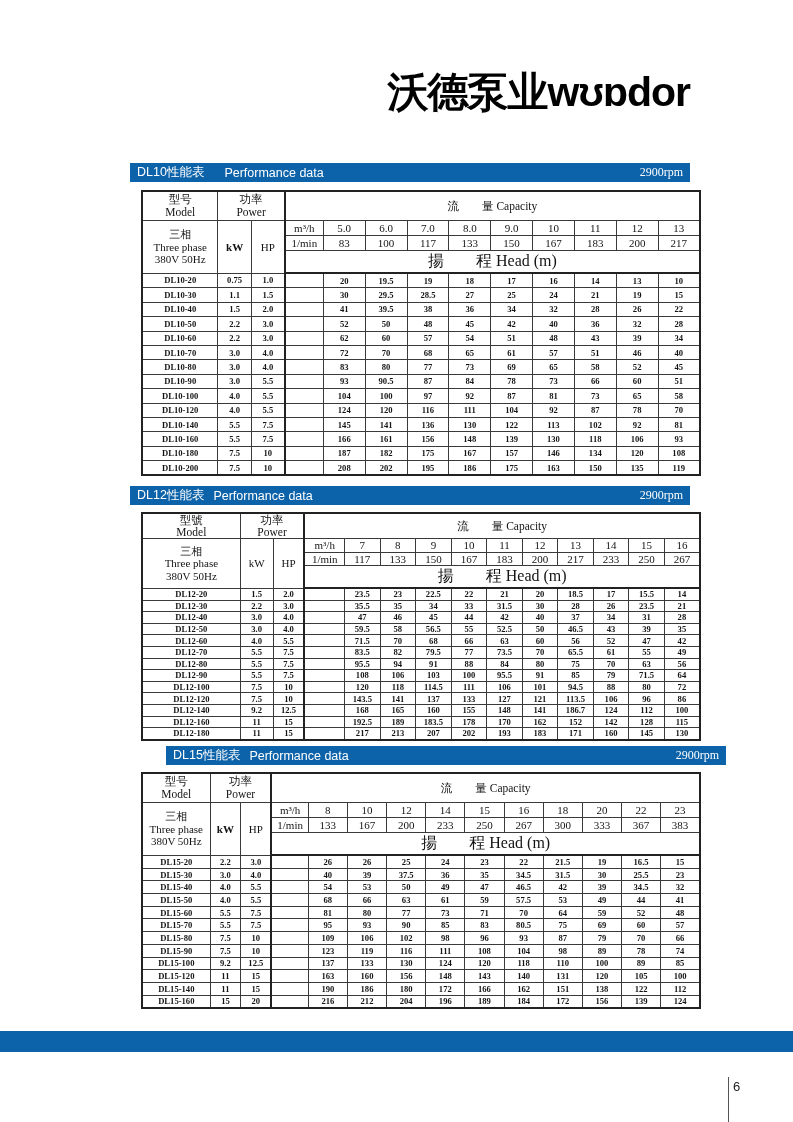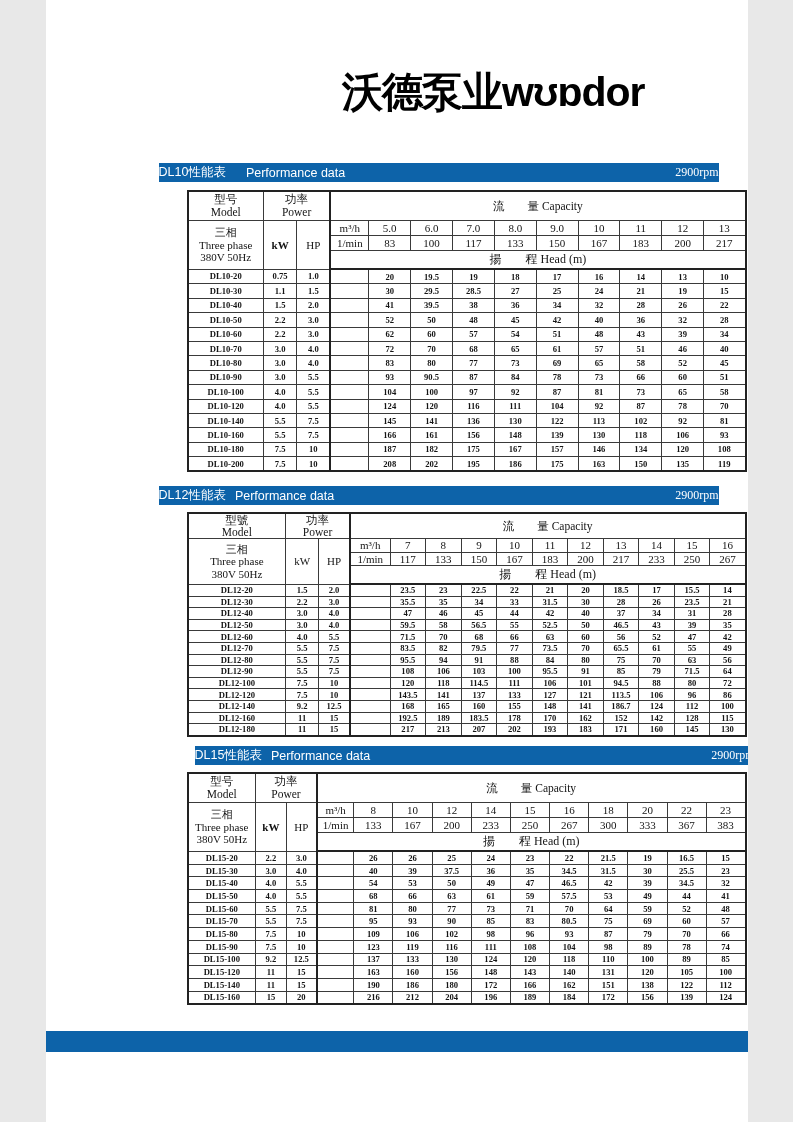--- a/index.html
+++ b/index.html
@@ -1,40 +1,40 @@
 <!DOCTYPE html>
 <html style="--accent: #0d63a9;"><head>
 <meta charset="utf-8">
 <style>
   html,body{margin:0;padding:0;background:#e8e8e8;}
-  .page{position:relative;width:702px;height:1122px;background:#ffffff;overflow:hidden;
+  .page{position:relative;width:793px;height:1122px;background:#ffffff;overflow:hidden;
         font-family:"Liberation Serif",serif;margin:0 auto;}
   .logo{position:absolute;top:70px;right:103px;font-family:"Liberation Sans",sans-serif;
         font-weight:bold;font-size:41px;letter-spacing:-1px;color:#000;line-height:1.1;white-space:nowrap;}
-  .bar{position:absolute;left:113px;width:560px;height:19px;background:var(--accent,#0d63a9);
-       color:#fff;display:flex;align-items:center;padding:0 0;box-sizing:border-box;
+  .bar{position:absolute;left:130px;width:560px;height:19px;background:var(--accent,#0d63a9);
+       color:#fff;display:flex;align-items:center;padding:0 7px;box-sizing:border-box;
        font-family:"Liberation Sans",sans-serif;font-size:12.5px;}
   .bar .bar-en{margin-left:9px;}
   .bar.gap-wide .bar-en{margin-left:20px;}
   .bar .bar-rpm{margin-left:auto;font-family:"Liberation Serif",serif;font-size:12px;}
   .bar1{top:163px;} .bar2{top:486px;} .bar3{top:746px;margin-left:36px;}
 
   table.perf{position:absolute;left:113px;width:560px;border-collapse:collapse;table-layout:fixed;
              background:#fff;color:#141414;border:2px solid #222;margin-left:28px;}
   .t0{top:190px;} .t1{top:512px;padding-left:12px;} .t2{top:772px;}
   .perf td{border:1px solid #3a3a3a;text-align:center;vertical-align:middle;padding:0;
            white-space:nowrap;overflow:hidden;}
   .perf .thickL{border-left:2px solid #222;}
   .perf tr.hrow4 td{border-bottom:2px solid #222;}
 
   .hrow1 td{height:28px;font-size:11.5px;line-height:13px;}
   .t1 .hrow1 td{height:23px;line-height:12px;}
   .hrow2 td,.hrow3 td{height:14px;font-size:11px;}
   .t1 .hrow2 td,.t1 .hrow3 td{height:12.5px;}
-  .hrow4 td{height:14px;font-size:12px;}
+  .hrow4 td{height:14px;font-size:16px;}
   .t1 .hrow4 td{height:12.5px;}
   .h-phase{font-size:10.5px;line-height:12.5px;}
   .h-kw,.h-hp{font-size:11.5px;}
   .t0 .h-kw,.t2 .h-kw{font-weight:bold;}
   .h-unit{font-size:10.5px;}
   .flow-val{font-size:11px;}
 
   .perf tbody td{font-weight:bold;font-size:8.6px;}
   .t0 tbody td{height:13.4px;}
   .t1 tbody td{height:10.6px;}

